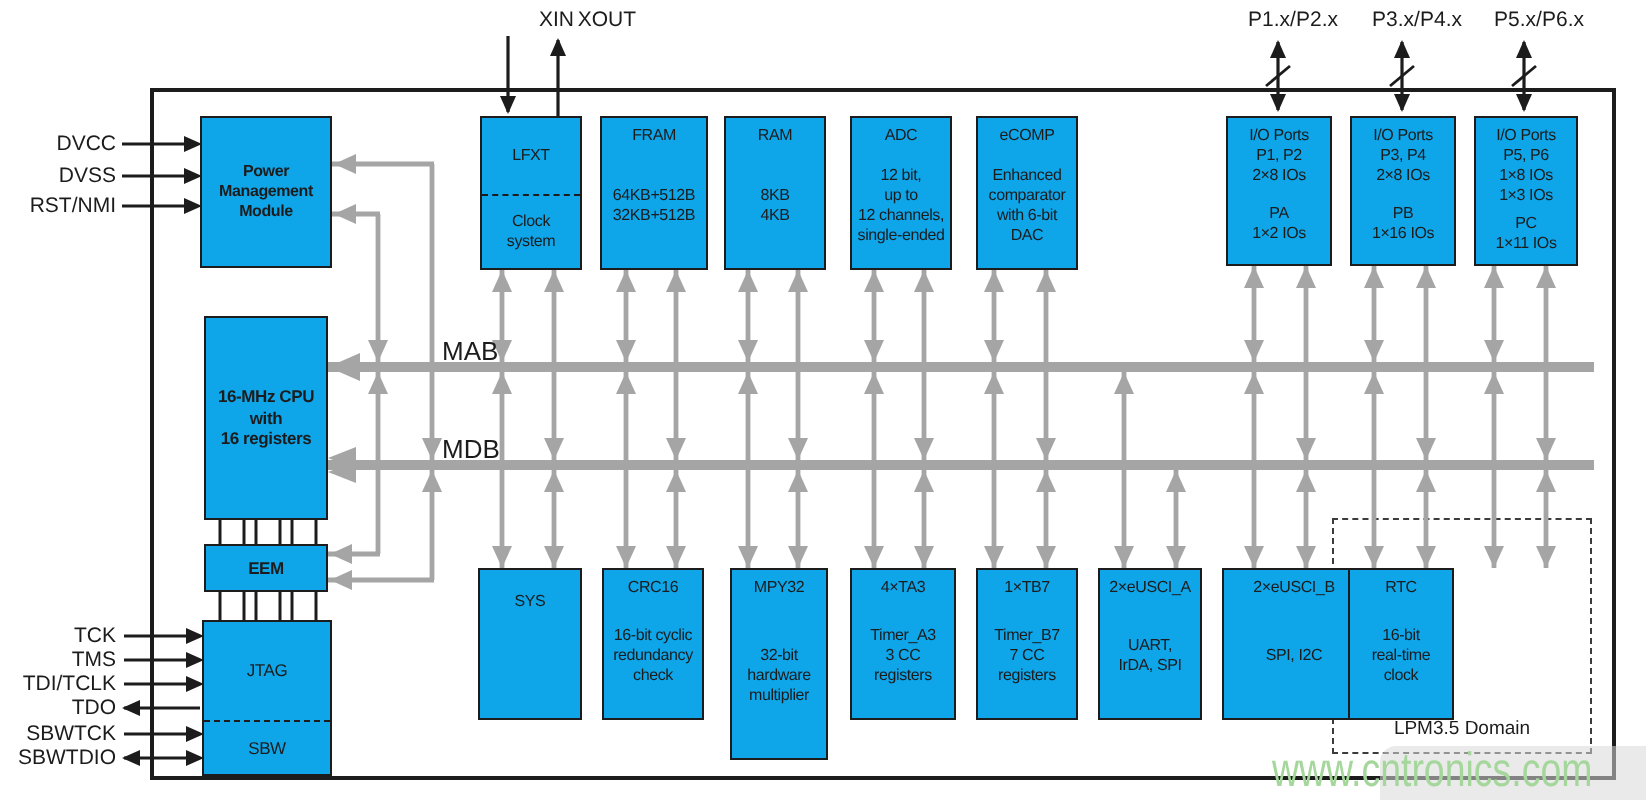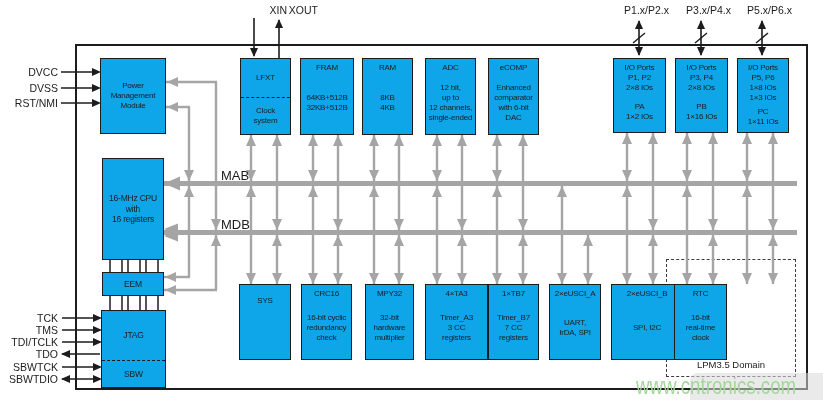--- a/index.html
+++ b/index.html
@@ -15,21 +15,21 @@
     border:1.6px dashed #3c3c3c;box-sizing:border-box;z-index:1;background:transparent;}
   #lpm-label{position:absolute;left:666px;top:359px;width:130px;text-align:center;
     font-size:9.5px;z-index:4;}
   #wires{position:absolute;left:0;top:0;z-index:2;}
   
   .blk{position:absolute;box-sizing:border-box;border:1.6px solid #1c1c1c;background:#0ea5e9;
     display:flex;flex-direction:column;align-items:center;z-index:3;
     font-size:8px;line-height:1.25;letter-spacing:-0.2px;text-align:center;}
   .bt{padding-top:4px;white-space:pre-line;}
   .bs{margin:auto 0;white-space:pre-line;padding-bottom:2px;}
-  .blk.ctr{justify-content:center;}
+  .blk.ctr{justify-content:center;font-weight:bold;}
   .blk.ctr .bt{padding:0;}
   .sect{width:100%;display:flex;align-items:center;justify-content:center;
     box-sizing:border-box;white-space:pre-line;}
   .sect.bot{border-top:1.6px dashed #1c1c1c;flex:1;}
   
   .pinL{position:absolute;left:0;width:58px;text-align:right;font-size:10.5px;
     height:12px;line-height:12px;z-index:4;}
   .pinT{position:absolute;top:4px;width:60px;text-align:right;font-size:10.5px;
     height:12px;line-height:12px;z-index:4;}
   .busL{position:absolute;font-size:13px;z-index:4;}
@@ -287,28 +287,28 @@
     <div class="sect" style="height:31px">SYS</div>
   </div>
 
   <div class="blk" style="left:301px;top:284px;width:51px;height:76px">
     <div class="bt">CRC16</div>
     <div class="bs">16-bit cyclic
 redundancy
 check</div>
   </div>
 
-  <div class="blk" style="left:365px;top:284px;width:49px;height:76px">
+  <div class="blk" style="left:365px;top:284px;width:49px;height:96px">
     <div class="bt">MPY32</div>
     <div class="bs">32-bit
 hardware
 multiplier</div>
   </div>
 
-  <div class="blk" style="left:425px;top:284px;width:63px;height:76px">
+  <div class="blk" style="left:425px;top:284px;width:53px;height:76px">
     <div class="bt">4×TA3</div>
     <div class="bs">Timer_A3
 3 CC
 registers</div>
   </div>
 
   <div class="blk" style="left:488px;top:284px;width:51px;height:76px">
     <div class="bt">1×TB7</div>
     <div class="bs">Timer_B7
 7 CC

